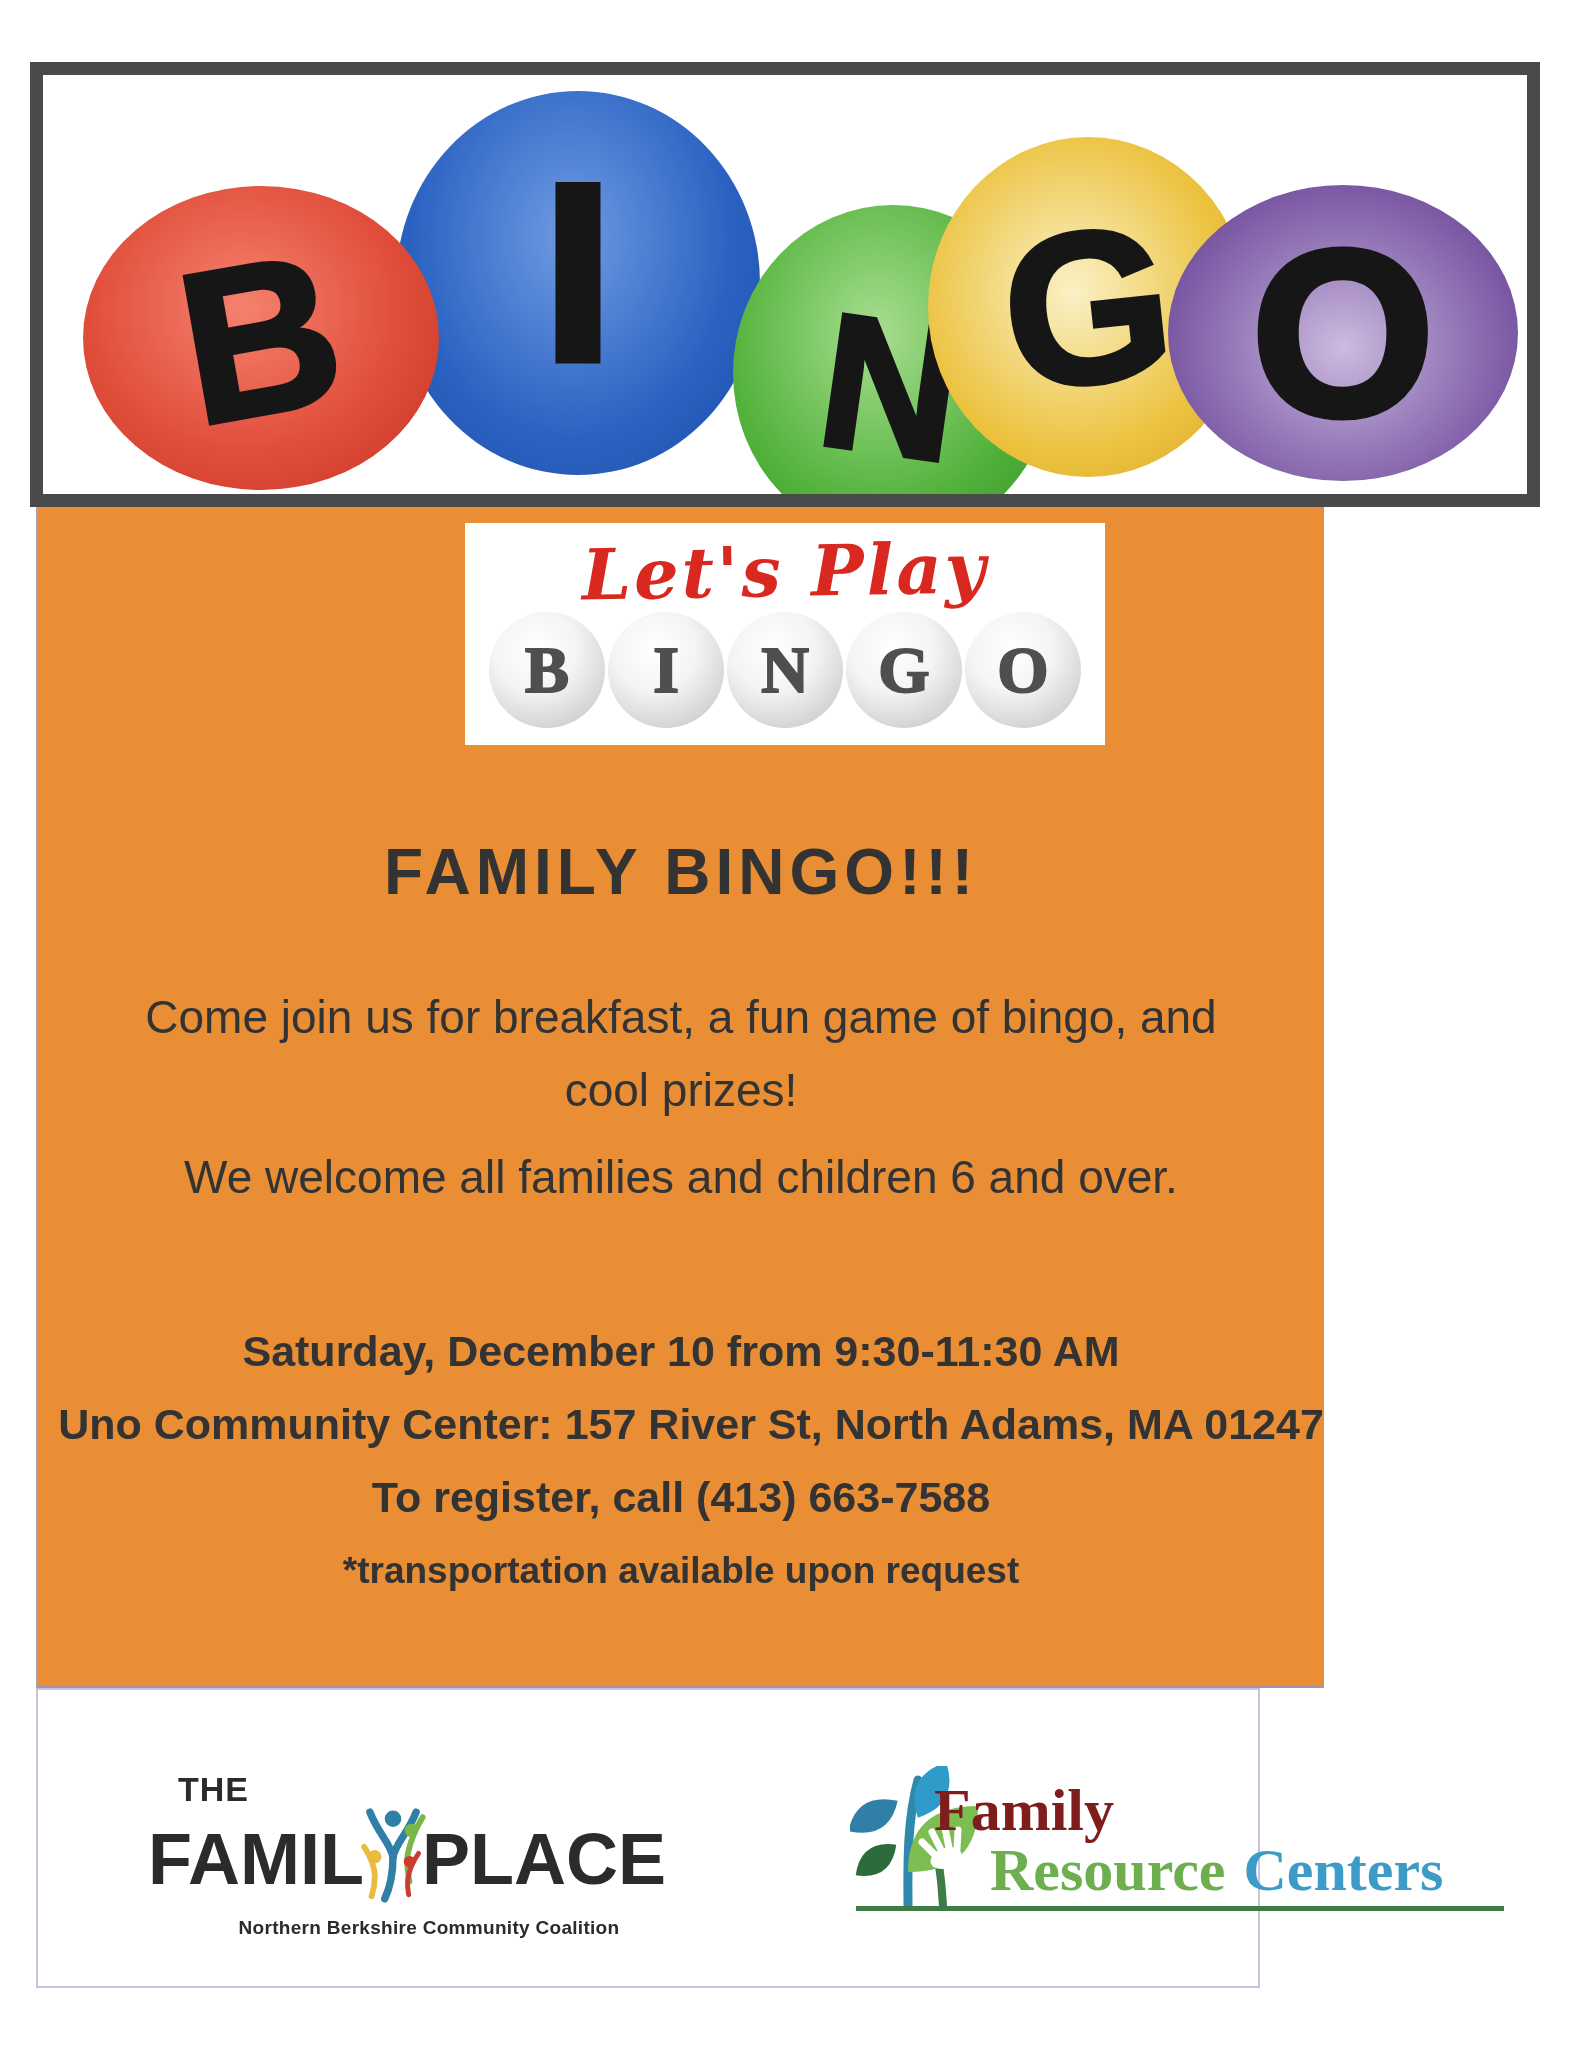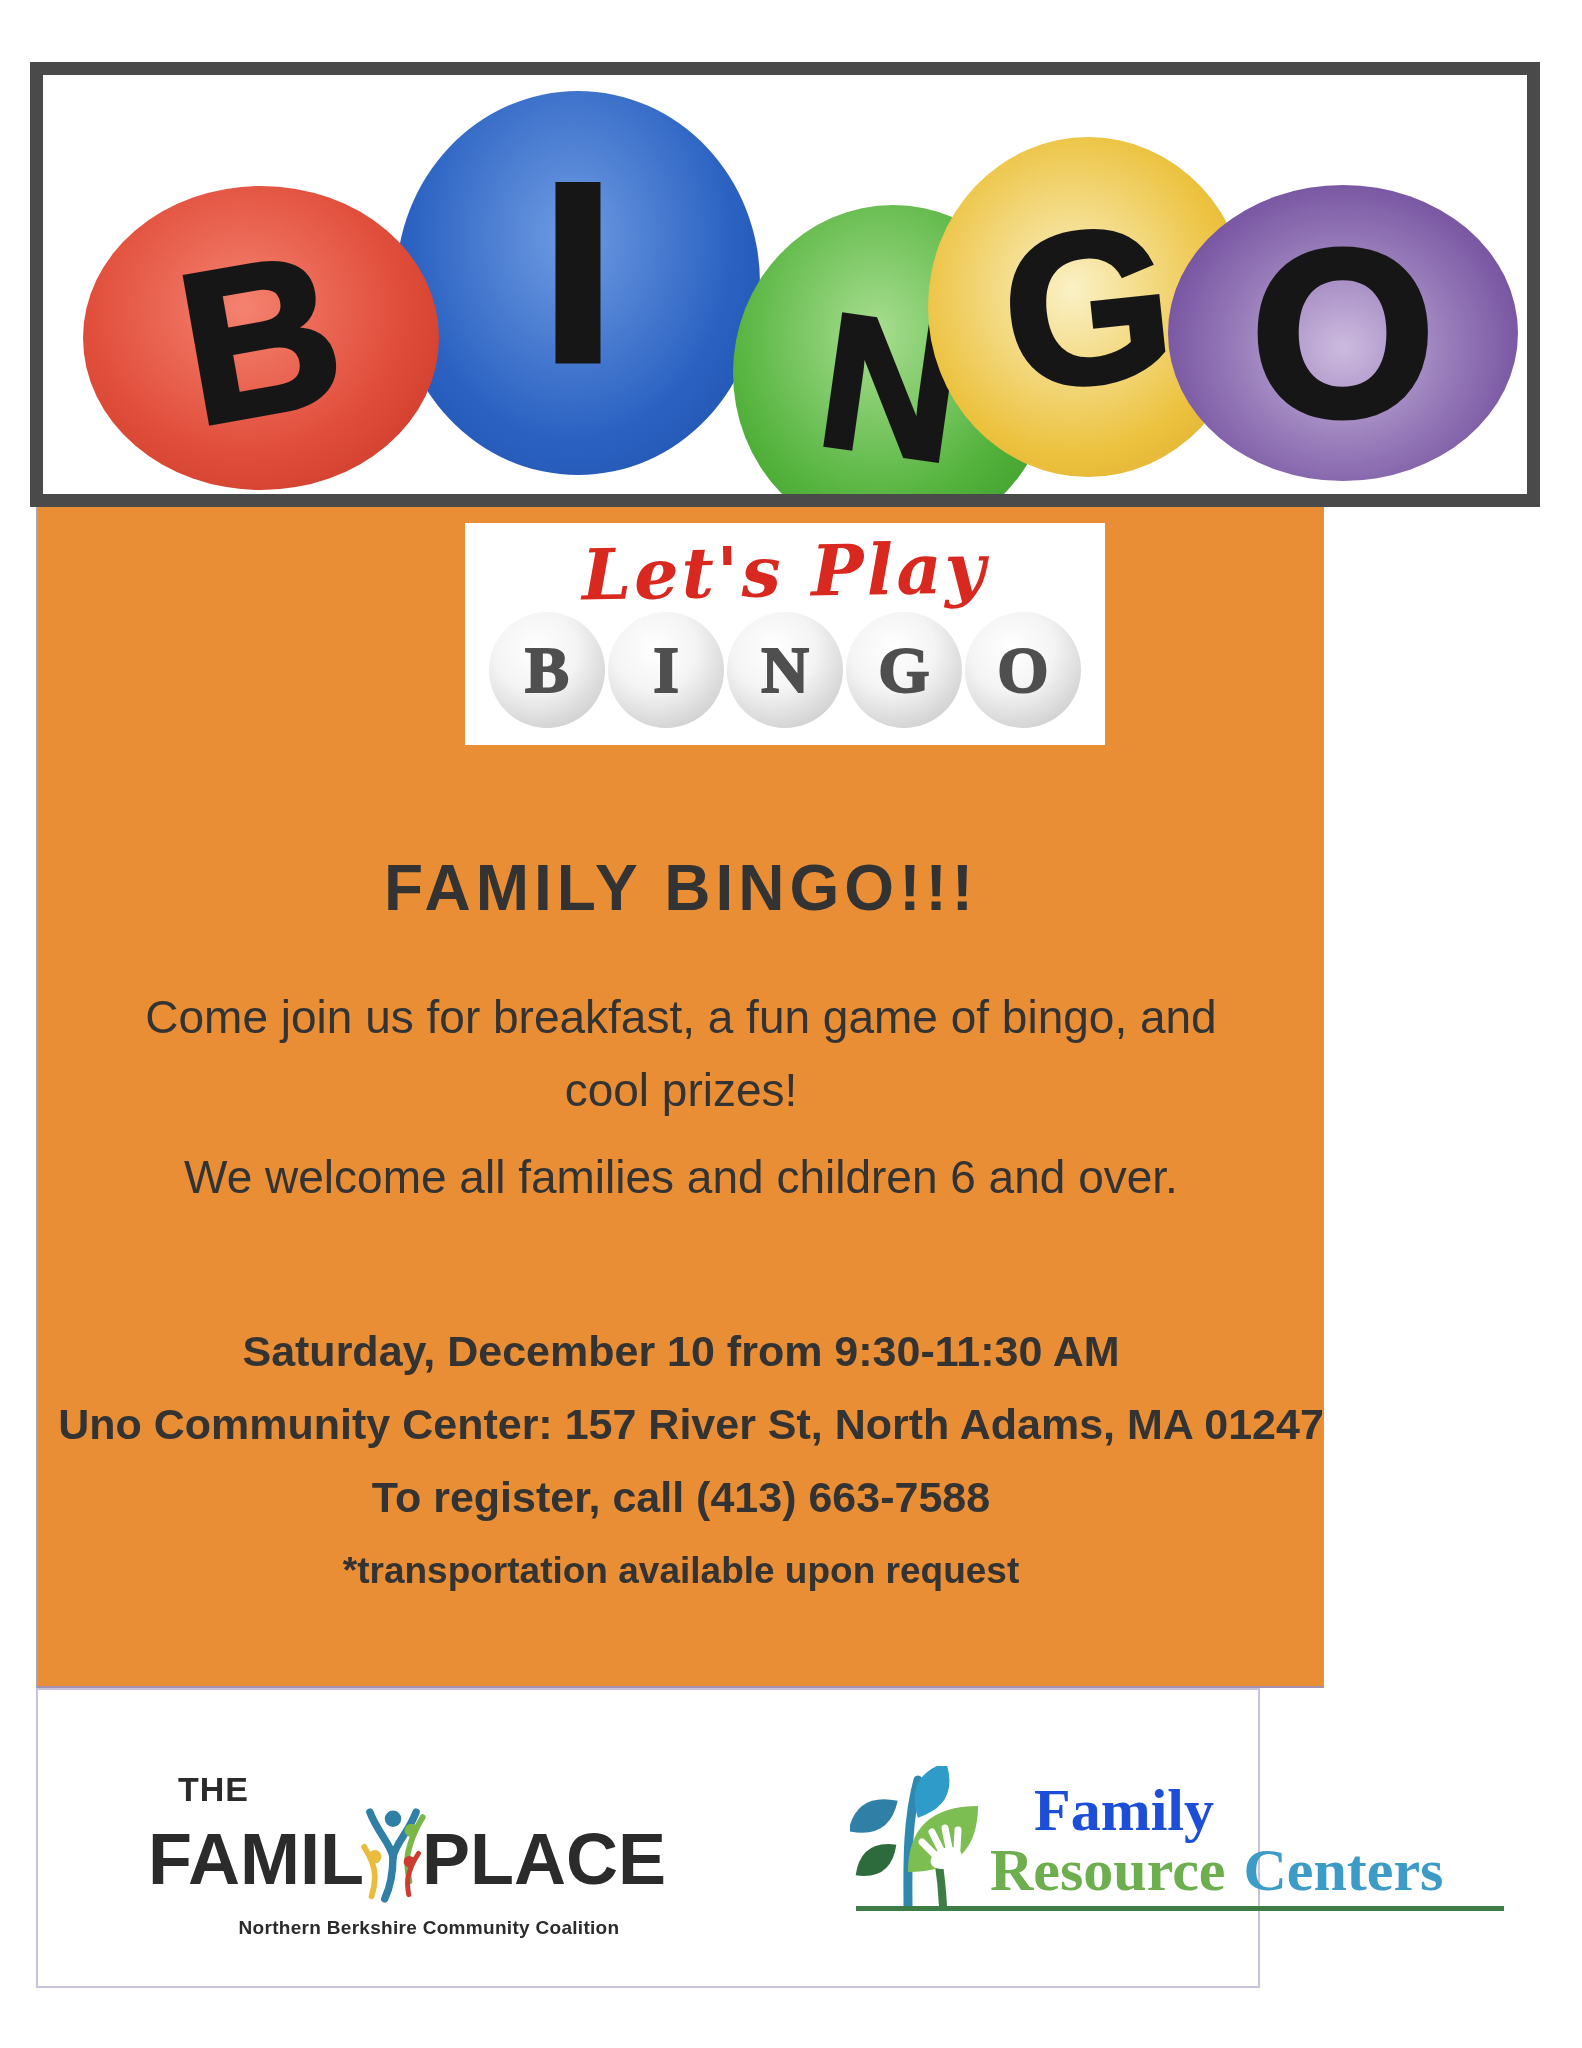--- a/index.html
+++ b/index.html
@@ -53,41 +53,41 @@
   .lp-balls{display:flex;justify-content:center;gap:3px;margin-top:2px;}
   .lp-ball{
     width:116px;height:116px;border-radius:50%;
     background:radial-gradient(circle at 40% 32%, #ffffff 0%, #f4f4f4 40%, #d2d2d2 78%, #b3b3b3 100%);
     display:flex;align-items:center;justify-content:center;
   }
   .lp-ball i{
     font-style:normal;font-family:"Liberation Serif", serif;font-weight:bold;
     font-size:66px;color:#4F4F4F;-webkit-text-stroke:2px #4F4F4F;
   }
-  .headline{top:344px;font-size:64px;font-weight:bold;letter-spacing:5px;color:#2B2B2B;}
+  .headline{top:328px;font-size:64px;font-weight:bold;letter-spacing:5px;color:#2B2B2B;}
   .intro1{top:483px;font-size:46px;}
   .intro2{top:556px;font-size:46px;}
   .intro3{top:643px;font-size:46px;}
   .d1{top:820px;font-size:43px;font-weight:bold;}
   .d2{top:893px;font-size:43px;font-weight:bold;padding-left:20px;}
   .d3{top:966px;font-size:43px;font-weight:bold;}
   .note{top:1043px;font-size:37px;font-weight:bold;}
   
   .footer{
     position:absolute;left:36px;top:1688px;width:1224px;height:300px;
     background:#ffffff;border:2px solid #C9C2D8;box-sizing:border-box;
   }
   .fp{position:absolute;left:110px;top:80px;width:562px;color:#2B2B2B;}
   .fp-the{font-size:34px;font-weight:bold;margin-left:30px;letter-spacing:1px;}
   .fp-main{display:flex;align-items:center;font-size:72px;font-weight:bold;margin-top:-6px;}
   .fp-main svg{margin:0 -4px;position:relative;top:-6px;}
   .fp-tag{font-size:19px;font-weight:bold;text-align:center;margin-top:2px;letter-spacing:0.3px;}
   .frc-svg{position:absolute;left:812px;top:76px;}
-  .frc-word1{position:absolute;left:996px;top:90px;font-family:"Liberation Serif", serif;
-    font-weight:bold;font-size:60px;color:#1d4ed8;line-height:1;}
+  .frc-word1{position:absolute;left:896px;top:90px;font-family:"Liberation Serif", serif;
+    font-weight:bold;font-size:60px;color:#7f1d1d;line-height:1;}
   .frc-line2{position:absolute;left:952px;top:150px;font-family:"Liberation Serif", serif;
     font-weight:bold;font-size:60px;line-height:1;}
   .frc-line2 .w2{color:#6DAE4E;}
   .frc-line2 .w3{color:#3D9BC8;margin-left:18px;}
   .frc-underline{position:absolute;left:818px;top:216px;width:648px;height:5px;background:#3E7C46;}
 </style>
 </head>
 <body>
 
 <div>

